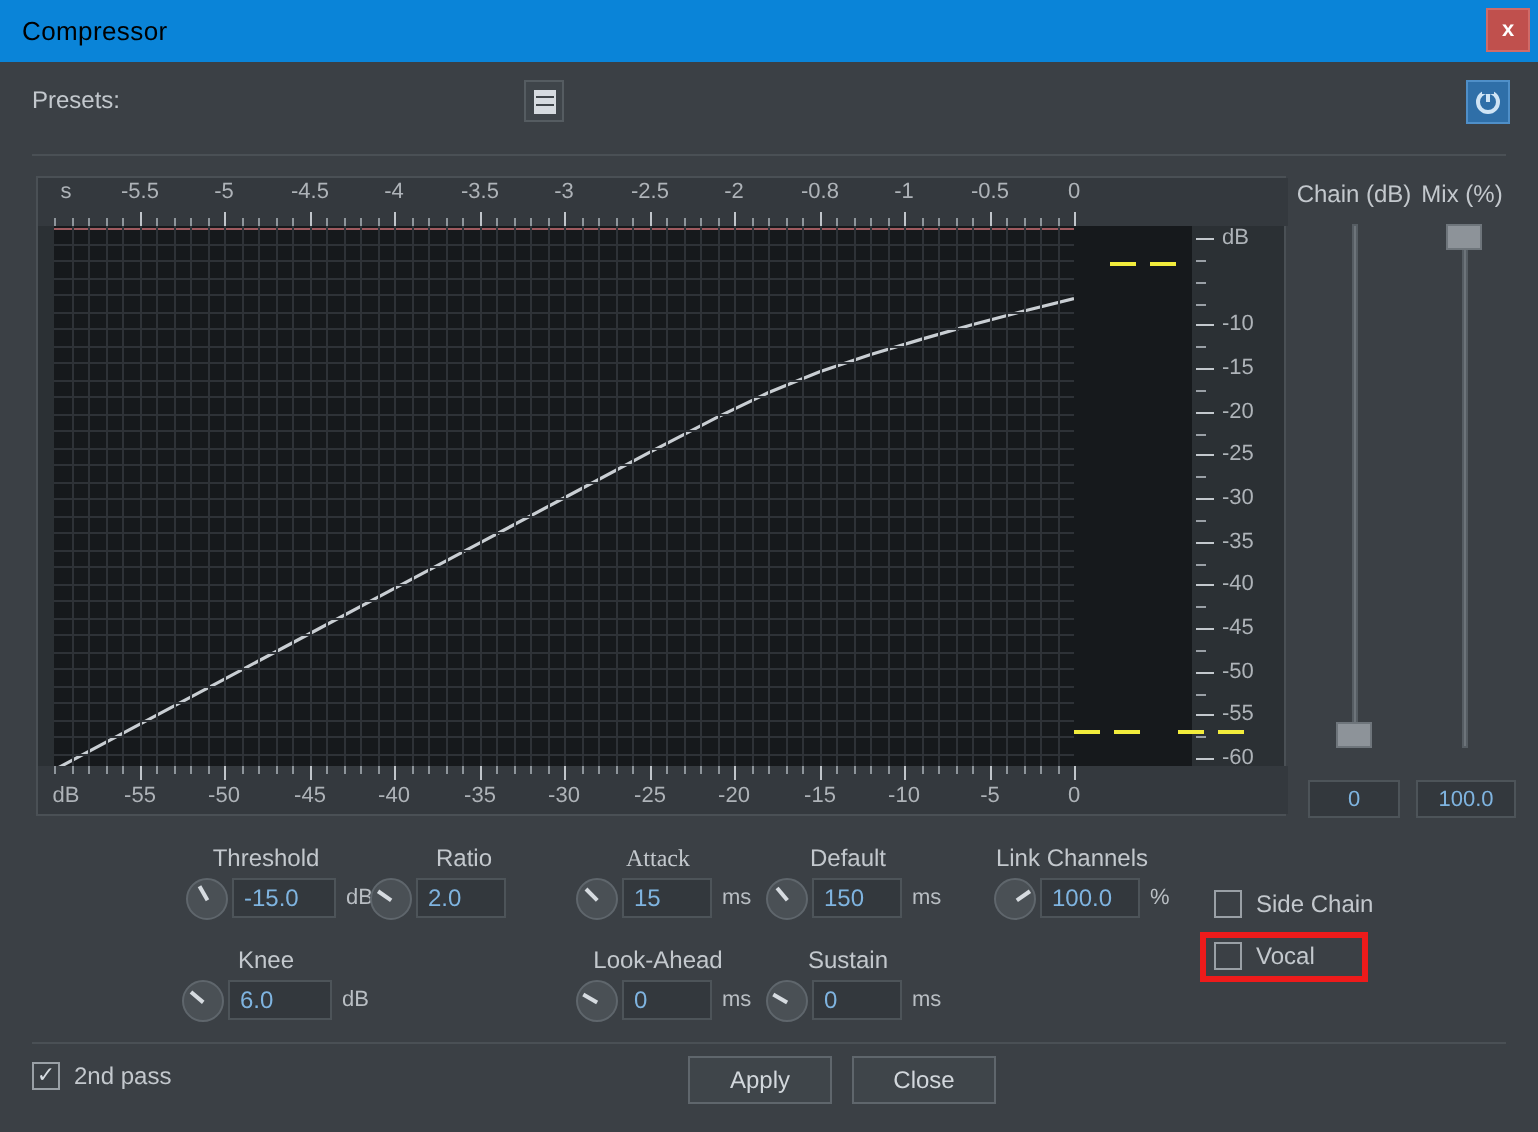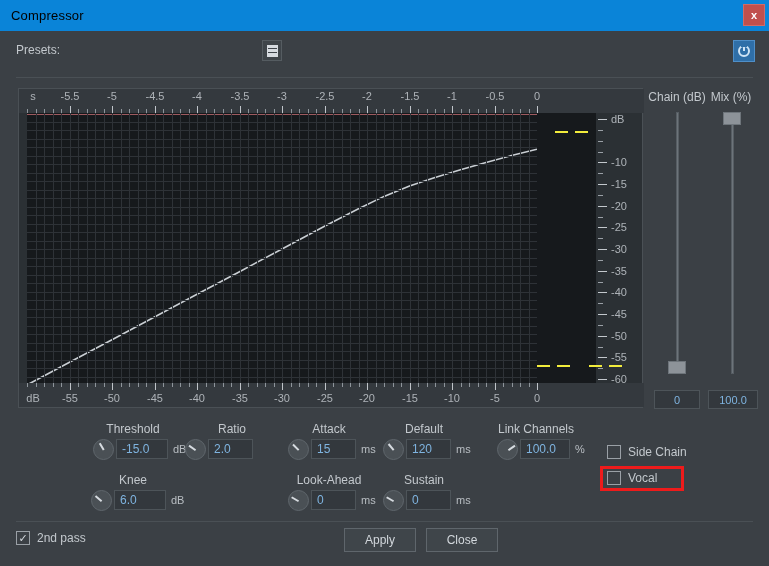--- a/index.html
+++ b/index.html
@@ -311,21 +311,21 @@
       <span class="tlabel" style="left: 178px;">-4</span>
       <div class="tick major" style="left: 221px;"></div>
       <span class="tlabel" style="left: 221px;">-3.5</span>
       <div class="tick major" style="left: 263px;"></div>
       <span class="tlabel" style="left: 263px;">-3</span>
       <div class="tick major" style="left: 306px;"></div>
       <span class="tlabel" style="left: 306px;">-2.5</span>
       <div class="tick major" style="left: 348px;"></div>
       <span class="tlabel" style="left: 348px;">-2</span>
       <div class="tick major" style="left: 391px;"></div>
-      <span class="tlabel" style="left: 391px;">-1.5</span>
+      <span class="tlabel" style="left: 391px;">-0.8</span>
       <div class="tick major" style="left: 433px;"></div>
       <span class="tlabel" style="left: 433px;">-1</span>
       <div class="tick major" style="left: 476px;"></div>
       <span class="tlabel" style="left: 476px;">-0.5</span>
       <div class="tick major" style="left: 518px;"></div>
       <span class="tlabel" style="left: 518px;">0</span>
     </div>
 
   <div class="plot" id="plot-area">
     <div class="redline"></div>
@@ -588,34 +588,34 @@
 
 <div class="param">
   <span class="param-label" style="left:232px; top:422px;">Ratio</span>
   <div class="knob" style="left:185px; top:439px;">
       <span class="nub" style="transform: rotate(-55deg);"></span>
     </div>
   <div class="numbox" style="left:208px; top:439px; width:45px;">2.0</div>
 </div>
 
 <div class="param">
-  <span class="param-label" style="left:329px; top:422px;">Attack</span>
+  <span class="param-label" style="left:329px; top:422px;font-family:Liberation Serif, serif;">Attack</span>
   <div class="knob" style="left:288px; top:439px;">
       <span class="nub" style="transform: rotate(-45deg);"></span>
     </div>
   <div class="numbox" style="left:311px; top:439px; width:45px;">15</div>
   <span class="unit" style="left:361px; top:443px;">ms</span>
 </div>
 
 <div class="param">
   <span class="param-label" style="left:424px; top:422px;">Default</span>
   <div class="knob" style="left:383px; top:439px;">
       <span class="nub" style="transform: rotate(-40deg);"></span>
     </div>
-  <div class="numbox" style="left:406px; top:439px; width:45px;">120</div>
+  <div class="numbox" style="left:406px; top:439px; width:45px;">150</div>
   <span class="unit" style="left:456px; top:443px;">ms</span>
 </div>
 
 <div class="param">
   <span class="param-label" style="left:536px; top:422px;">Link Channels</span>
   <div class="knob" style="left:497px; top:439px;">
       <span class="nub" style="transform: rotate(55deg);"></span>
     </div>
   <div class="numbox" style="left:520px; top:439px; width:50px;">100.0</div>
   <span class="unit" style="left:575px; top:443px;">%</span>

